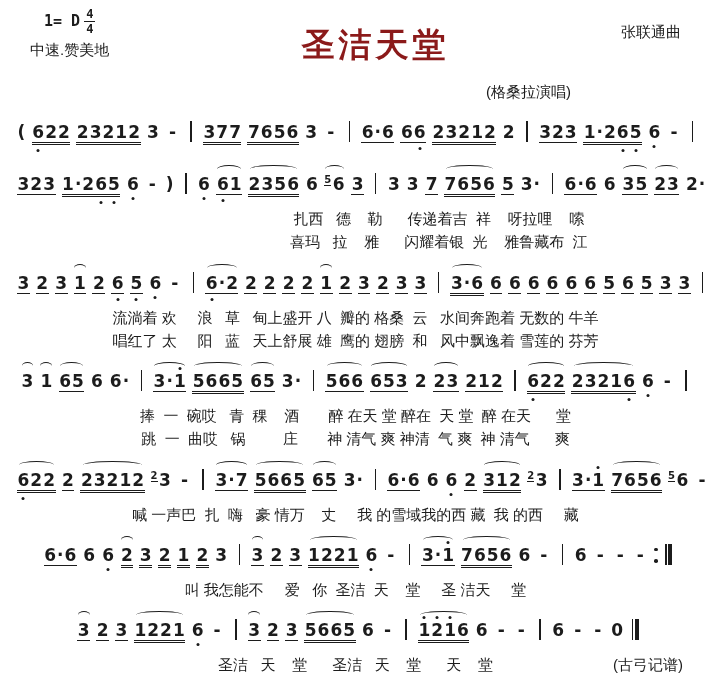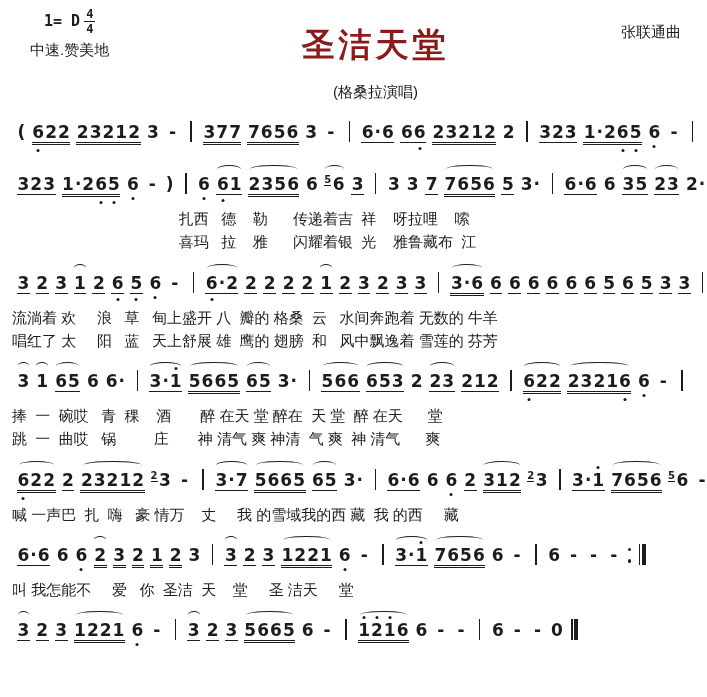--- a/index.html
+++ b/index.html
@@ -18,25 +18,25 @@
   
   header{display:flex;justify-content:space-between;align-items:flex-start;padding:8px 26px 0 30px;}
   .meta-left{width:150px;font-size:15px;line-height:1.7;}
   .key-line{font-family:"DejaVu Sans Mono",monospace;font-weight:bold;font-size:15px;display:flex;align-items:center;gap:4px;padding-left:14px;}
   .frac{display:inline-block;text-align:center;font-size:12px;line-height:1;vertical-align:middle;}
   .frac .top{display:block;border-bottom:1.5px solid var(--ink);padding:0 2px 1px;}
   .frac .bot{display:block;padding-top:1px;}
   .tempo{font-size:15px;margin-top:2px;}
   .title-block{flex:1;text-align:center;}
   h1{margin:15px;font-size:33px;letter-spacing:4px;color:var(--title-color);font-weight:bold;}
-  .subtitle{font-size:15px;margin-top:3px;}
+  .subtitle{font-size:15px;margin-top:3px;text-align:right;}
   .meta-right{width:110px;text-align:right;font-size:15px;line-height:1.9;padding-top:10px;}
 
   
-  main{padding:6px 8px 0 10px;}
+  main{padding:6px 8px 0 10px;text-align:center;}
   .system{margin-bottom:5px;}
   .note-row{
     white-space:nowrap;
     font-family:"DejaVu Sans",sans-serif;
     font-weight:bold;font-size:17px;line-height:1;
     padding:13px 0 10px 4px;
   }
   .tok{display:inline-block;position:relative;margin:0 3px;padding-bottom:1px;}
   .tok.u1{border-bottom:1px solid var(--ink);}
   .tok.u2{border-bottom:3px double var(--ink);}
@@ -111,16 +111,17 @@
       <div class="system">
         <div class="note-row"><span class="tok u2 slur"><span class="ch ld">6</span><span class="ch">2</span><span class="ch">2</span></span><span class="tok u1"><span class="ch">2</span></span><span class="tok u2 slur"><span class="ch">2</span><span class="ch">3</span><span class="ch">2</span><span class="ch">1</span><span class="ch">2</span></span><span class="tok"><span class="grace">2</span><span class="ch">3</span></span><span class="tok dash"><span class="ch">-</span></span><span class="barline"></span><span class="tok u1 slur"><span class="ch">3</span><span class="ch">·</span><span class="ch">7</span></span><span class="tok u2 slur"><span class="ch">5</span><span class="ch">6</span><span class="ch">6</span><span class="ch">5</span></span><span class="tok u1 slur"><span class="ch">6</span><span class="ch">5</span></span><span class="tok"><span class="ch">3</span><span class="ch">·</span></span><span class="barline"></span><span class="tok u1"><span class="ch">6</span><span class="ch">·</span><span class="ch">6</span></span><span class="tok"><span class="ch">6</span></span><span class="tok"><span class="ch ld">6</span></span><span class="tok u1"><span class="ch">2</span></span><span class="tok u2 slur"><span class="ch">3</span><span class="ch">1</span><span class="ch">2</span></span><span class="tok"><span class="grace">2</span><span class="ch">3</span></span><span class="barline"></span><span class="tok u1"><span class="ch">3</span><span class="ch">·</span><span class="ch hd">1</span></span><span class="tok u2 slur"><span class="ch">7</span><span class="ch">6</span><span class="ch">5</span><span class="ch">6</span></span><span class="tok"><span class="grace">5</span><span class="ch">6</span></span><span class="tok dash"><span class="ch">-</span></span></div>
         <div class="lyrics">喊 一声巴  扎  嗨   豪 情万    丈     我 的雪域我的西 藏  我 的西     藏</div>
       </div>
       <div class="system">
         <div class="note-row"><span class="tok u1"><span class="ch">6</span><span class="ch">·</span><span class="ch">6</span></span><span class="tok"><span class="ch">6</span></span><span class="tok"><span class="ch ld">6</span></span><span class="tok u2 slur"><span class="ch">2</span></span><span class="tok u2"><span class="ch">3</span></span><span class="tok u2"><span class="ch">2</span></span><span class="tok u2"><span class="ch">1</span></span><span class="tok u2"><span class="ch">2</span></span><span class="tok"><span class="ch">3</span></span><span class="barline"></span><span class="tok u1 slur"><span class="ch">3</span></span><span class="tok u1"><span class="ch">2</span></span><span class="tok u1"><span class="ch">3</span></span><span class="tok u2 slur"><span class="ch">1</span><span class="ch">2</span><span class="ch">2</span><span class="ch">1</span></span><span class="tok"><span class="ch ld">6</span></span><span class="tok dash"><span class="ch">-</span></span><span class="barline"></span><span class="tok u1 slur"><span class="ch">3</span><span class="ch">·</span><span class="ch hd">1</span></span><span class="tok u2 slur"><span class="ch">7</span><span class="ch">6</span><span class="ch">5</span><span class="ch">6</span></span><span class="tok"><span class="ch">6</span></span><span class="tok dash"><span class="ch">-</span></span><span class="barline"></span><span class="tok"><span class="ch">6</span></span><span class="tok dash"><span class="ch">-</span></span><span class="tok dash"><span class="ch">-</span></span><span class="tok dash"><span class="ch">-</span></span><span class="rptdots"></span><span class="endbar"><span class="thin"></span><span class="thick"></span></span></div>
         <div class="lyrics">叫 我怎能不     爱   你  圣洁  天    堂     圣 洁天     堂</div>
       </div>
       <div class="system">
         <div class="note-row"><span class="tok u1 slur"><span class="ch">3</span></span><span class="tok u1"><span class="ch">2</span></span><span class="tok u1"><span class="ch">3</span></span><span class="tok u2 slur"><span class="ch">1</span><span class="ch">2</span><span class="ch">2</span><span class="ch">1</span></span><span class="tok"><span class="ch ld">6</span></span><span class="tok dash"><span class="ch">-</span></span><span class="barline"></span><span class="tok u1 slur"><span class="ch">3</span></span><span class="tok u1"><span class="ch">2</span></span><span class="tok u1"><span class="ch">3</span></span><span class="tok u2 slur"><span class="ch">5</span><span class="ch">6</span><span class="ch">6</span><span class="ch">5</span></span><span class="tok"><span class="ch">6</span></span><span class="tok dash"><span class="ch">-</span></span><span class="barline"></span><span class="tok u2 slur"><span class="ch hd">1</span><span class="ch hd">2</span><span class="ch hd">1</span><span class="ch">6</span></span><span class="tok"><span class="ch">6</span></span><span class="tok dash"><span class="ch">-</span></span><span class="tok dash"><span class="ch">-</span></span><span class="barline"></span><span class="tok"><span class="ch">6</span></span><span class="tok dash"><span class="ch">-</span></span><span class="tok dash"><span class="ch">-</span></span><span class="tok"><span class="ch">0</span></span><span class="endbar"><span class="thin"></span><span class="thick"></span></span></div>
+        <div class="lyrics">圣洁   天    堂      圣洁   天    堂      天    堂<span class="tail">(古弓记谱)</span></div>
       </div>
     </main>
 
 </div>
 
 </body></html>

